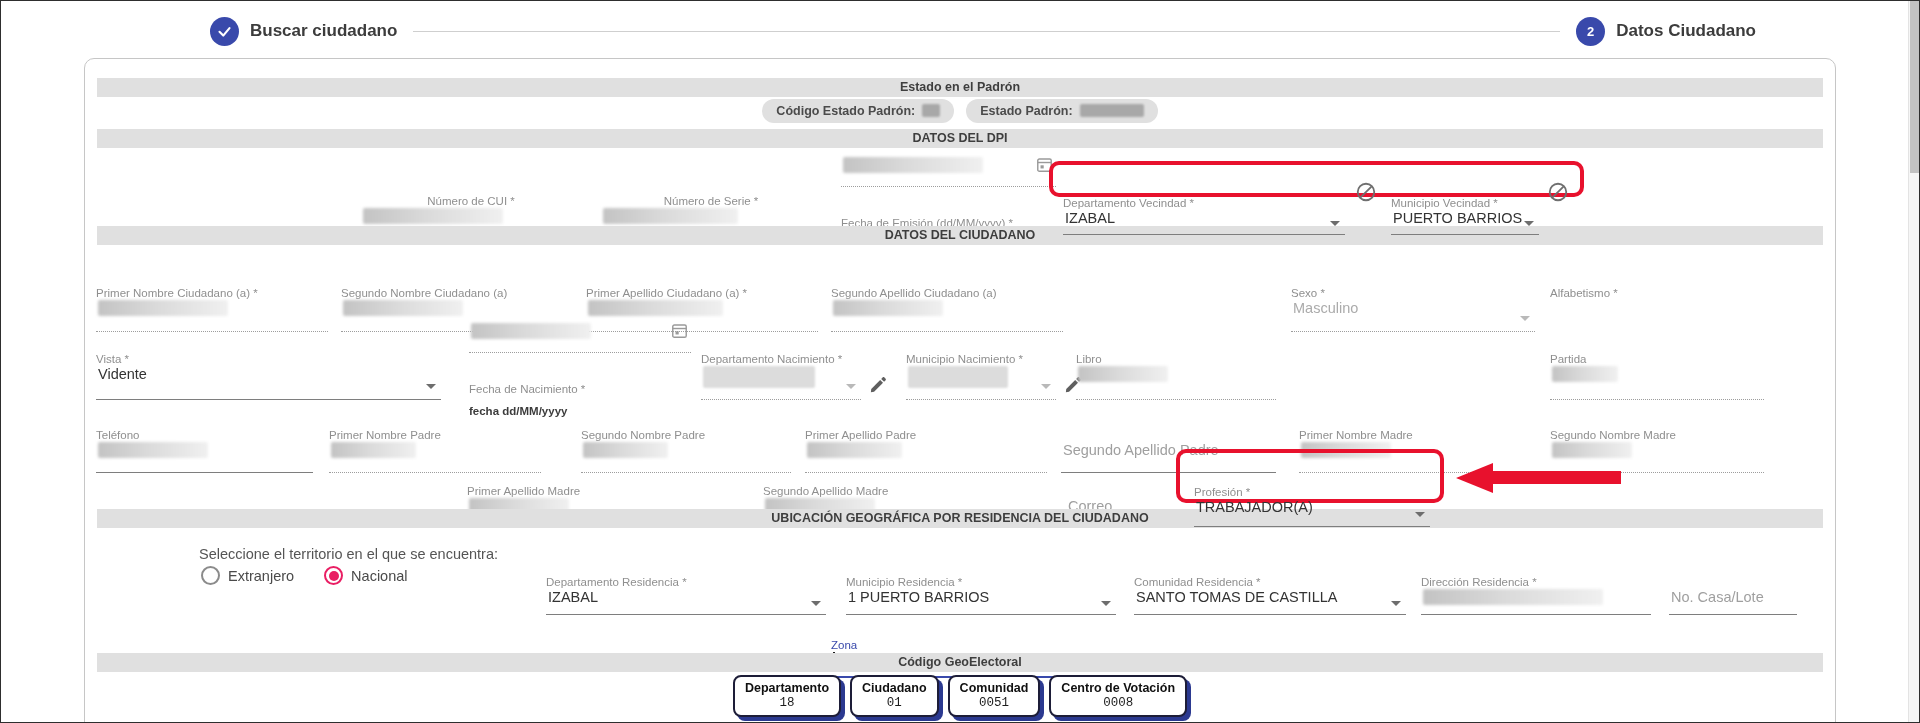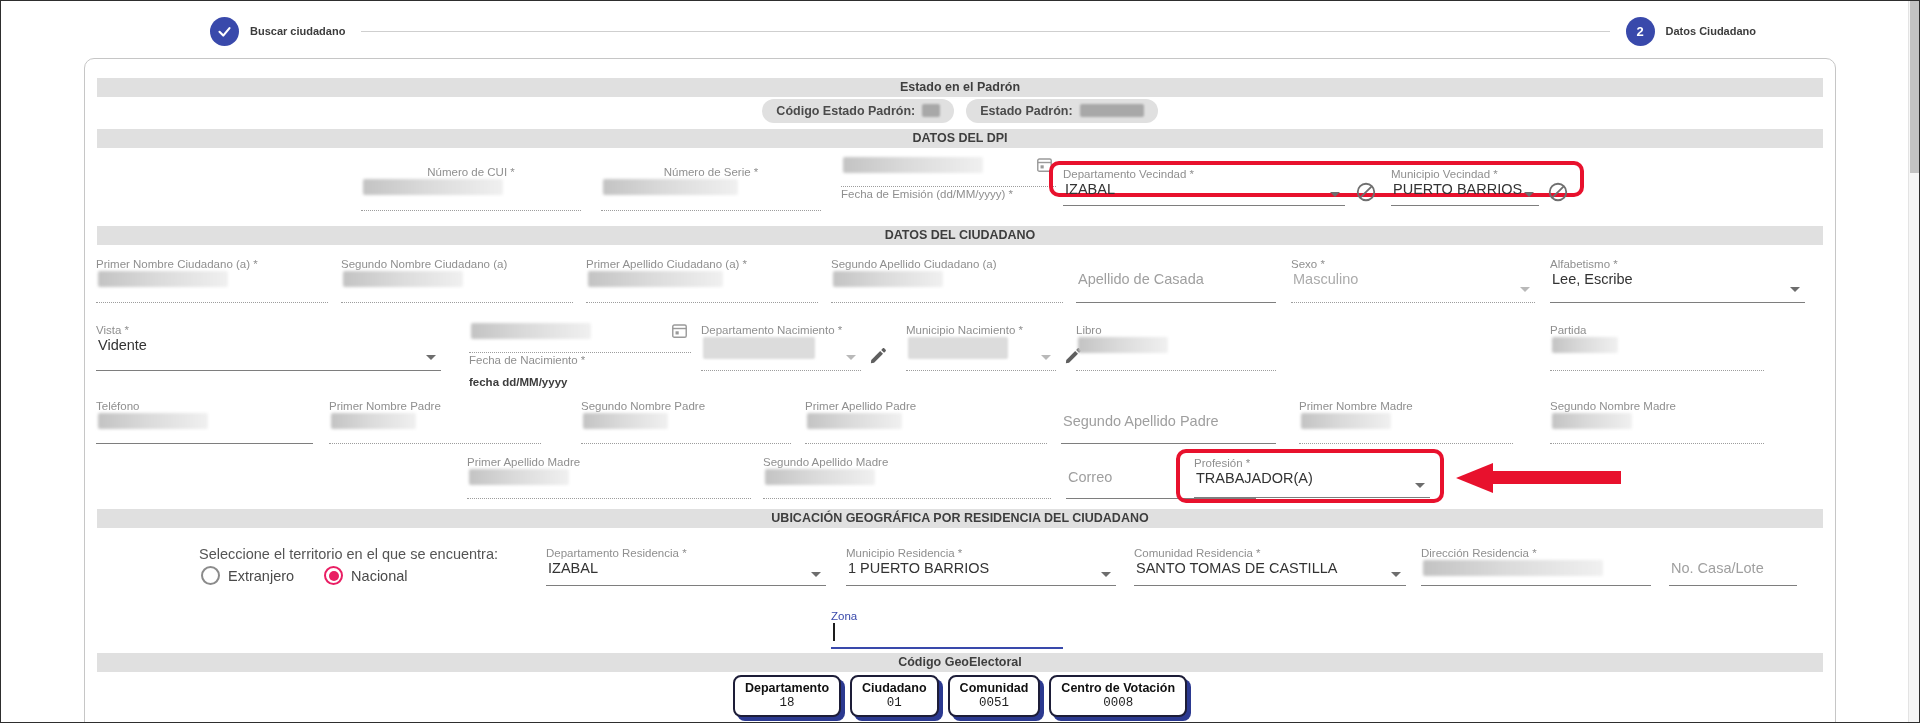--- a/index.html
+++ b/index.html
@@ -6,21 +6,21 @@
   html,body { width:1920px; height:723px; overflow:hidden; background:#fff;
     font-family:"Liberation Sans", sans-serif; position:relative; }
   .frame { position:absolute; inset:0; border:1px solid #2e2e2e; pointer-events:none; z-index:60; }
 
   
   .stepper { position:absolute; left:0; top:0; height:58px; width:1908px;
     display:flex; align-items:center; padding:4px 152px 0 210px; background:#fff; }
   .stp-circle { width:29px; height:29px; border-radius:50%; background:#3949ab; color:#fff;
     display:flex; align-items:center; justify-content:center; flex:0 0 29px;
     font-size:13px; font-weight:bold; }
-  .stp-label { margin-left:11px; font-size:11px; font-weight:600; color:#3c3c3c; white-space:nowrap; }
+  .stp-label { margin-left:11px; font-size:17px; font-weight:600; color:#3c3c3c; white-space:nowrap; }
   .stp-line { flex:1; height:1px; background:#cfcfcf; margin:0 16px; }
 
   
   .sbar { position:absolute; right:0; top:0; bottom:0; width:12px; background:#f6f6f6;
     border-left:1px solid #e3e3e3; z-index:55; }
   .sthumb { position:absolute; left:1px; top:1px; width:10px; height:172px; background:#c2c2c2; }
 
   
   .card { position:absolute; left:84px; top:58px; width:1752px; height:700px;
     background:#fff; border:1px solid #c6c6c6; border-radius:10px; }
@@ -29,21 +29,21 @@
     text-align:center; font-size:12.5px; font-weight:bold; color:#3e3e3e; line-height:19px; }
 
   
   .pillrow { position:absolute; left:0; right:0; top:40px; display:flex; justify-content:center;
     align-items:center; gap:12px; }
   .pill { background:#e0e0e0; border-radius:14px; padding:5px 14px; font-size:12.5px;
     font-weight:bold; color:#4b4b4b; display:flex; align-items:center; gap:7px; white-space:nowrap; }
 
   
   .fld { position:absolute; }
-  .lbl { font-size:11.5px; color:#8f8f8f; height:14px; line-height:14px; white-space:nowrap; }
+  .lbl { font-size:11.5px; color:#8f8f8f; height:14px; line-height:14px; white-space:nowrap;margin-top:29px; }
   .lbl.center { text-align:center; }
   .lbl.blue { color:#3949ab; }
   .line { position:relative; height:32px; border-bottom:1px dotted #9d9d9d;
     display:flex; padding:0 2px 4px 2px; }
   .line.solid { border-bottom:1px solid #7e7e7e; }
   .line.focusb { border-bottom:2px solid #3949ab; }
   .val { font-size:14.5px; color:#333; line-height:17px; white-space:nowrap; }
   .val.ghost { color:#9f9f9f; }
   .val.dim { color:#ababab; }
   .caret { position:absolute; right:5px; bottom:10px; width:0; height:0;
@@ -196,37 +196,30 @@
       </div>
   </div>
   <div class="fld" style="left:746px;top:198px;width:232px">
     <div class="lbl">Segundo Apellido Ciudadano (a)</div>
     <div class="line">
         <span class="redact" style="width:110px"></span>
       </div>
   </div>
   <div class="fld" style="left:991px;top:198px;width:200px">
     <div class="lbl"></div>
-    <div class="line solid">
-        <span class="val ghost">Apellido de Casada</span>
-      </div>
   </div>
   <div class="fld" style="left:1206px;top:198px;width:244px">
     <div class="lbl">Sexo *</div>
     <div class="line">
       <span class="val dim">Masculino</span>
       <span class="caret dim"></span>
     </div>
   </div>
   <div class="fld" style="left:1465px;top:198px;width:255px">
     <div class="lbl">Alfabetismo *</div>
-    <div class="line solid">
-      <span class="val">Lee, Escribe</span>
-      <span class="caret"></span>
-    </div>
   </div>
 
   <div class="fld" style="left:11px;top:264px;width:345px">
     <div class="lbl">Vista *</div>
     <div class="line solid" style="height:34px">
       <span class="val">Vidente</span>
       <span class="caret"></span>
     </div>
   </div>
   <div class="fld" style="left:384px;top:264px;width:222px">

